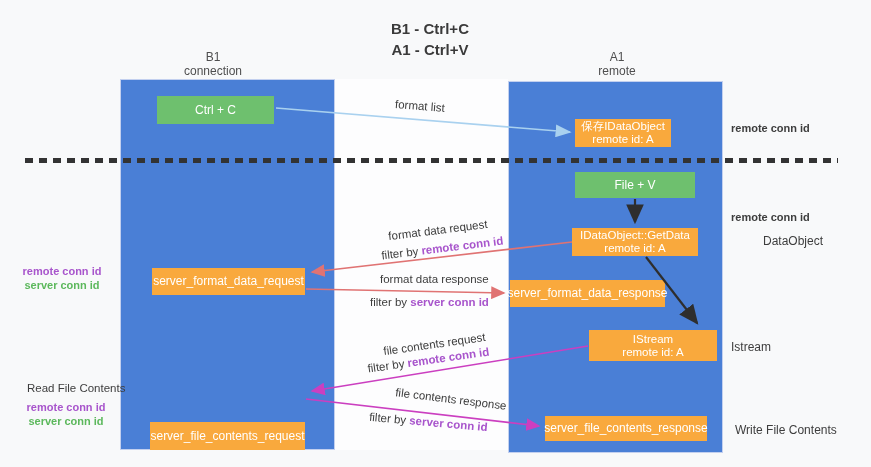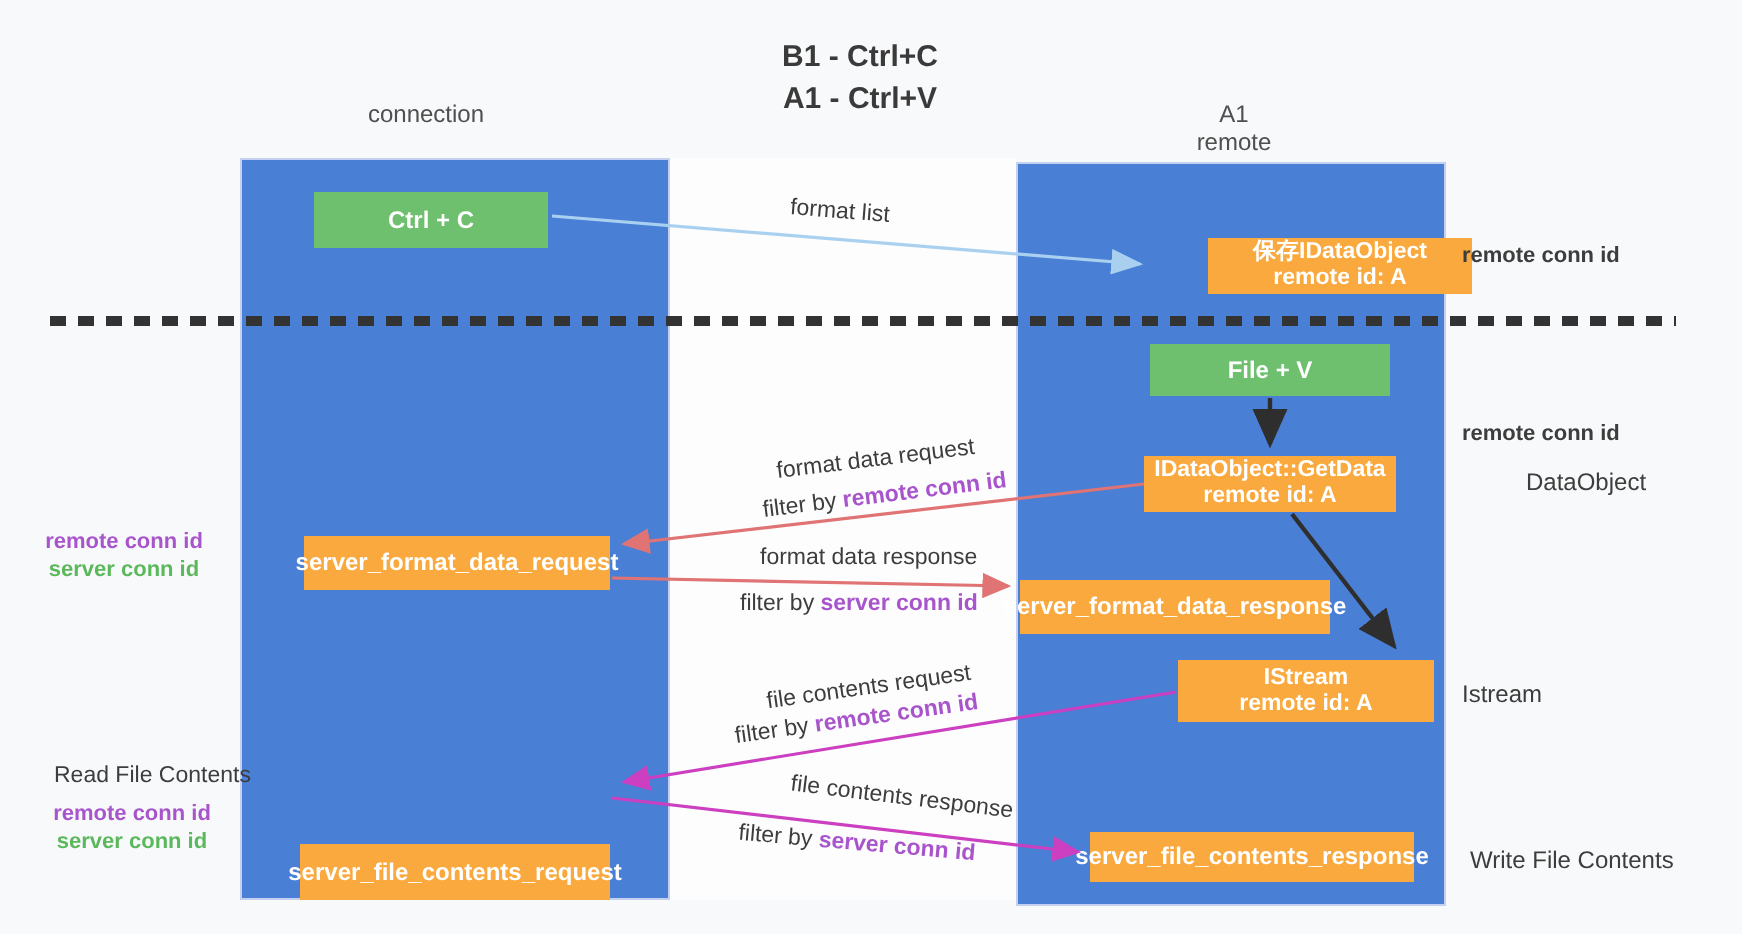--- a/index.html
+++ b/index.html
@@ -7,21 +7,21 @@
   #canvas{position:relative;width:871px;height:467px;background:#f8f9fa;overflow:hidden;}
   .abs{position:absolute;}
   .gap-strip{background:#fdfdfe;z-index:0;}
   .lane{background:#4a7fd6;border:1px solid #c3d0ef;z-index:1;box-sizing:border-box;}
   .title{width:200px;text-align:center;font-size:15px;line-height:21px;color:#3a3a3a;z-index:6;}
   .lane-header{width:120px;text-align:center;font-size:12px;line-height:14px;color:#4f4f4f;z-index:6;}
   .node{display:flex;flex-direction:column;align-items:center;justify-content:center;
         color:#fff;font-size:12px;line-height:13px;text-align:center;z-index:3;box-sizing:border-box;}
   .node.green{background:#6ec06e;}
   .node.orange{background:#f9a93d;}
-  .node span{display:block;font-weight:bold;}
+  .node span{display:block;}
   .dashed{z-index:4;height:5px;
     background:repeating-linear-gradient(90deg,#333 0 8px,transparent 8px 14px);}
   #arrow-layer{position:absolute;left:0;top:0;z-index:5;pointer-events:none;}
   .edge-label{white-space:nowrap;font-size:11.5px;color:#3d3d3d;z-index:6;}
   .purple{color:#a855cc;font-weight:bold;}
   .greentxt{color:#5cb85c;font-weight:bold;}
   .side-note{white-space:nowrap;font-size:12px;color:#3d3d3d;z-index:6;}
   .conn-pair{width:92px;text-align:center;font-size:11px;line-height:14px;font-weight:bold;z-index:6;}
 </style>
 </head>
@@ -30,55 +30,56 @@
 <div id="canvas">
 
   <div class="abs gap-strip" style="left:335px;top:79px;width:173px;height:371px;"></div>
 
   <div class="abs title" style="left:330px;top:18px;font-weight:bold;">
     <div>B1 - Ctrl+C</div>
     <div>A1 - Ctrl+V</div>
   </div>
 
   <div class="abs lane-header" style="left:153px;top:50px;">
+    <div>B1</div>
     <div>connection</div>
   </div>
   <div class="abs lane-header" style="left:557px;top:50px;">
     <div>A1</div>
     <div>remote</div>
   </div>
 
   <div class="abs lane" style="left:120px;top:79px;width:215px;height:371px;"></div>
   <div class="abs lane" style="left:508px;top:81px;width:215px;height:372px;"></div>
 
   <div class="abs dashed" style="left:25px;top:158px;width:813px;"></div>
 
   <div class="abs node green" style="left:157px;top:96px;width:117px;height:28px;">
     <span>Ctrl + C</span>
   </div>
 
-  <div class="abs node orange" style="left:604px;top:119px;width:132px;height:28px;font-size:11.5px;">
+  <div class="abs node orange" style="left:575px;top:119px;width:96px;height:28px;font-size:11.5px;">
     <span>保存IDataObject</span>
     <span>remote id: A</span>
   </div>
 
   <div class="abs node green" style="left:575px;top:172px;width:120px;height:26px;">
     <span>File + V</span>
   </div>
 
   <div class="abs node orange" style="left:572px;top:228px;width:126px;height:28px;font-size:11.5px;">
     <span>IDataObject::GetData</span>
     <span>remote id: A</span>
   </div>
 
   <div class="abs node orange" style="left:152px;top:268px;width:153px;height:27px;">
     <span>server_format_data_request</span>
   </div>
 
-  <div class="abs node orange" style="left:510px;top:290px;width:155px;height:27px;">
+  <div class="abs node orange" style="left:510px;top:280px;width:155px;height:27px;">
     <span>server_format_data_response</span>
   </div>
 
   <div class="abs node orange" style="left:589px;top:330px;width:128px;height:31px;font-size:11.5px;">
     <span>IStream</span>
     <span>remote id: A</span>
   </div>
 
   <div class="abs node orange" style="left:150px;top:382px;width:155px;height:28px;margin-top:40px;">
     <span>server_file_contents_request</span>

